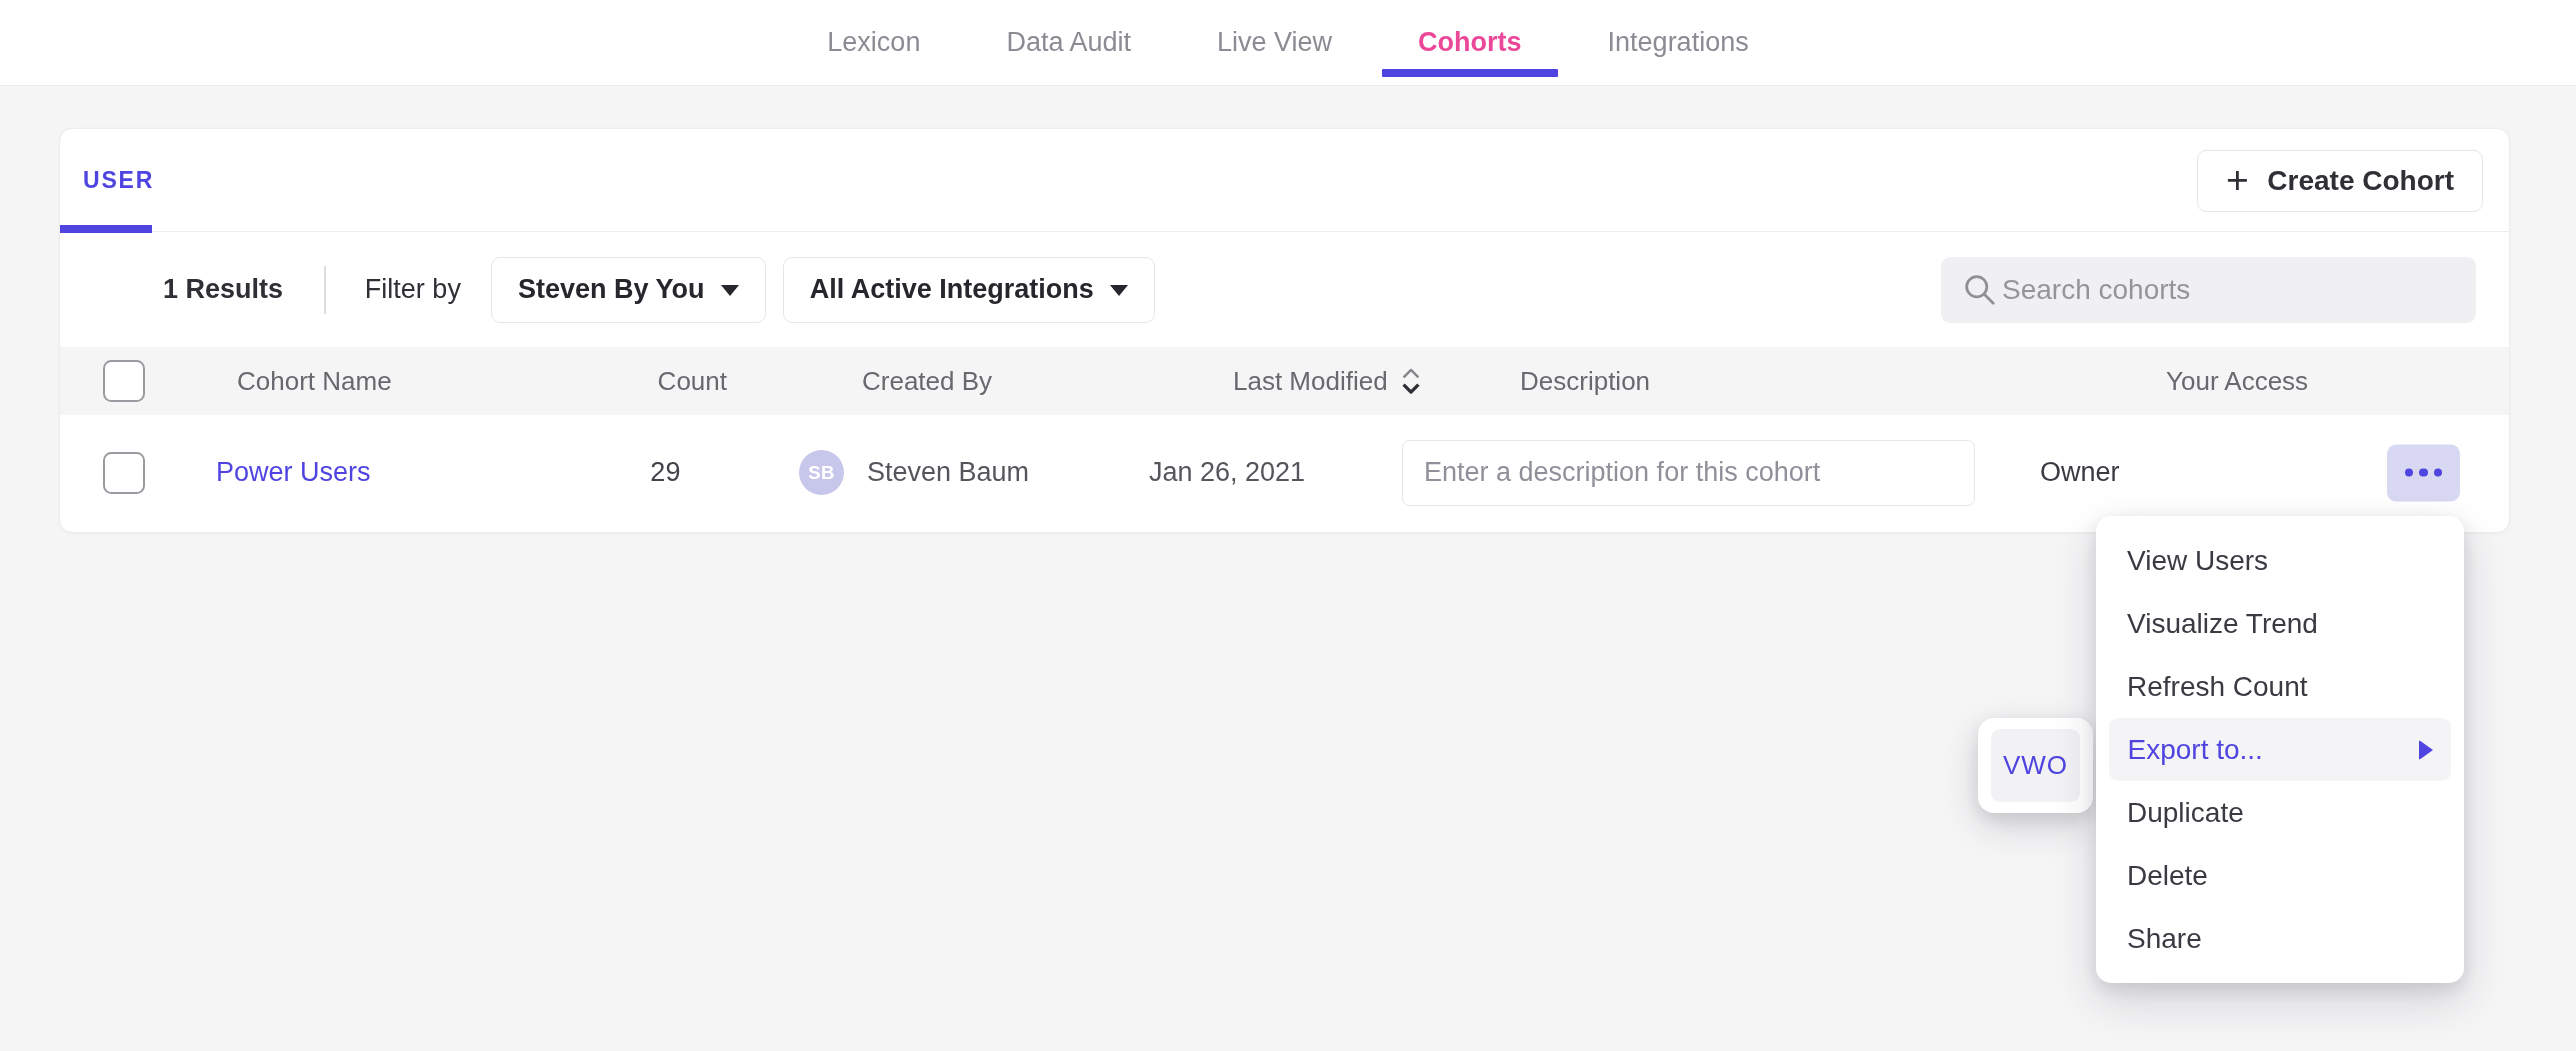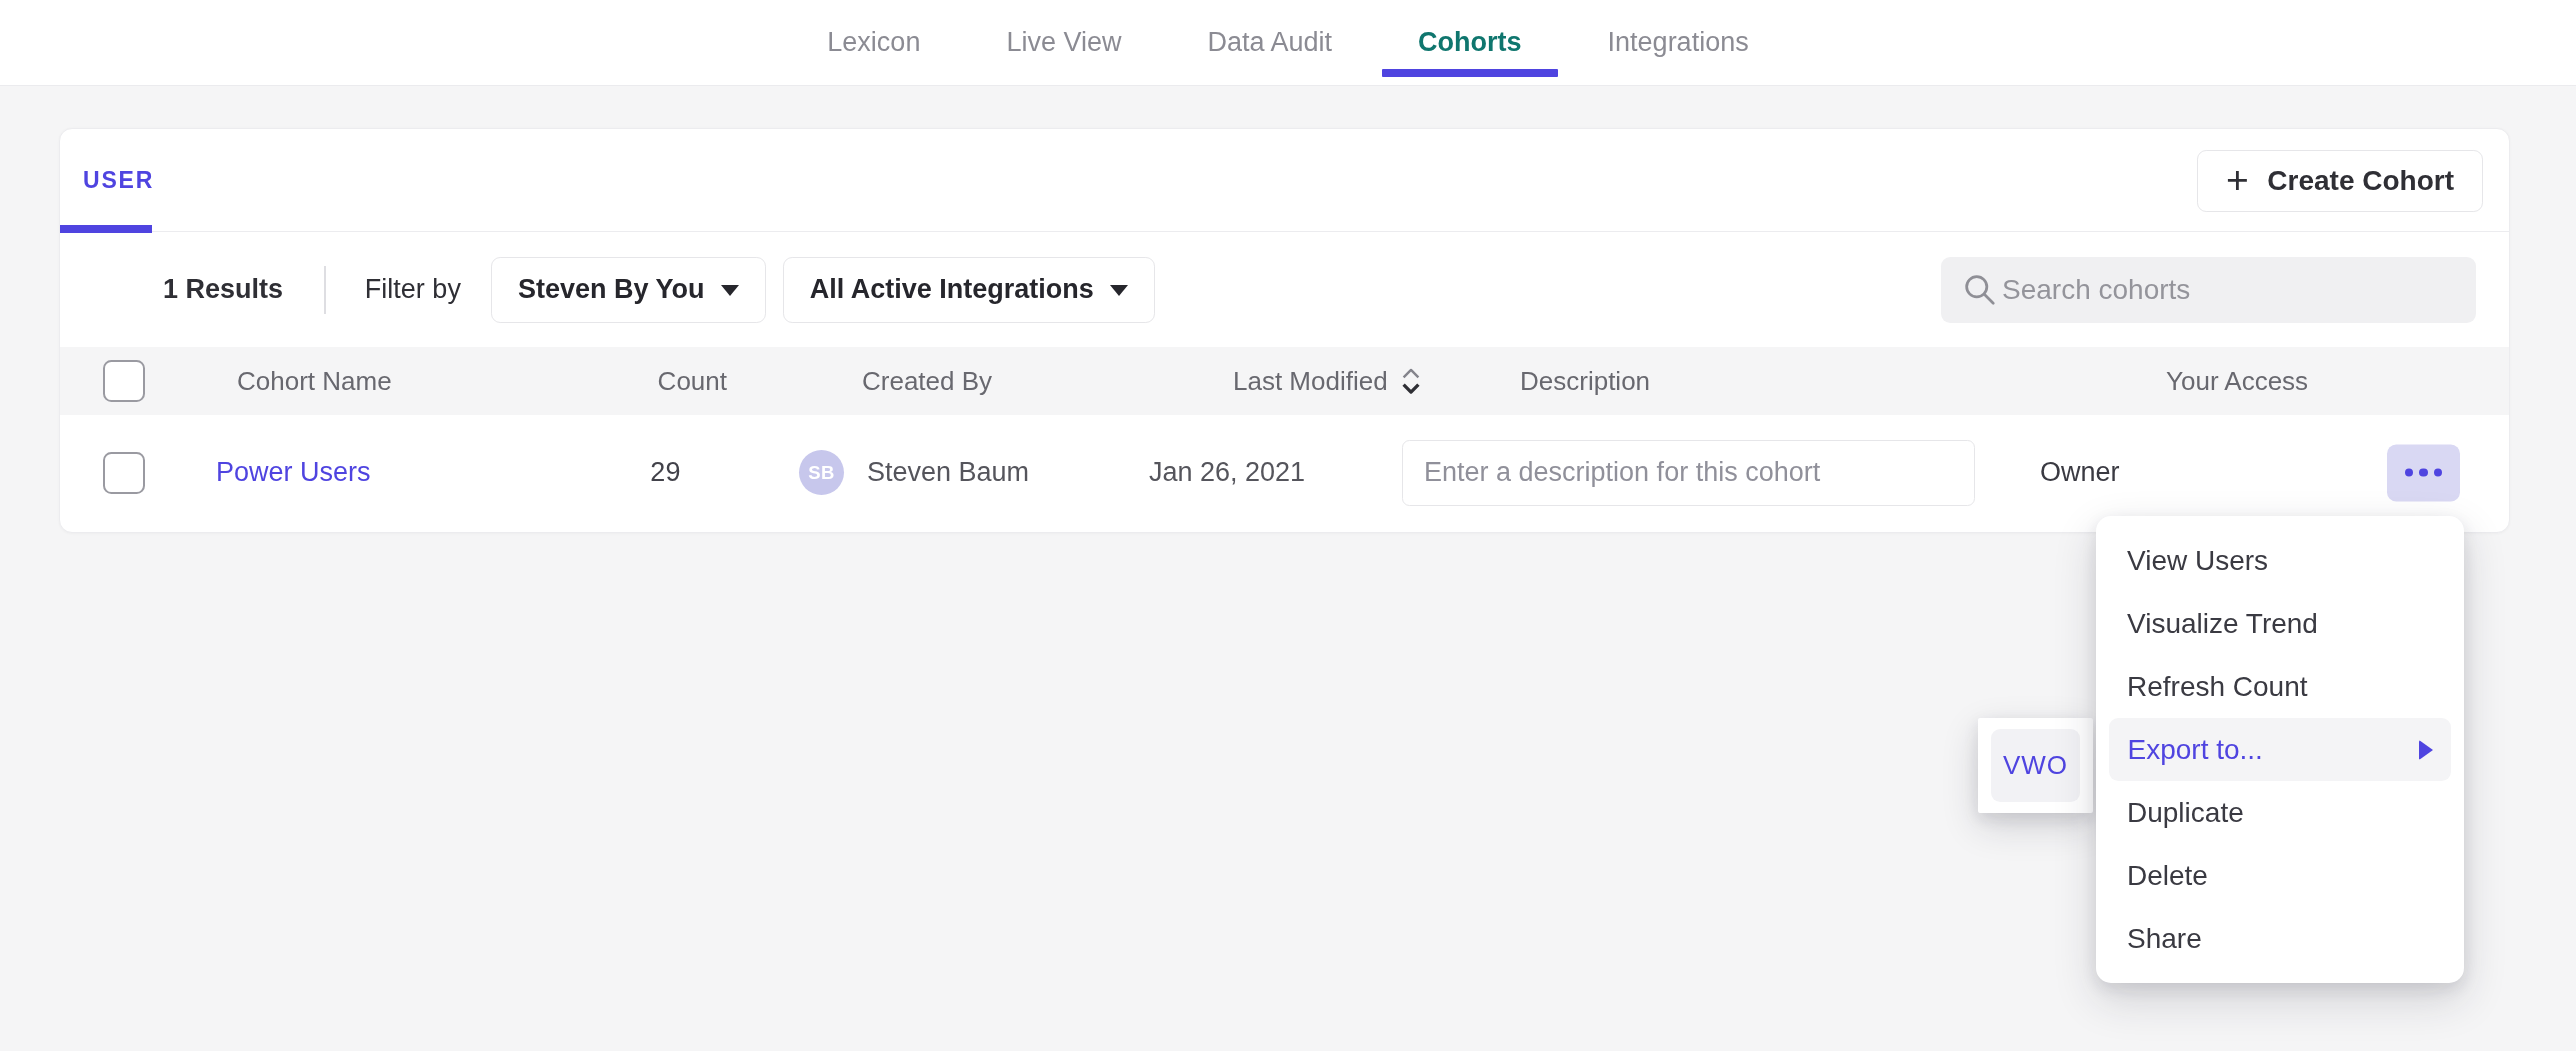--- a/index.html
+++ b/index.html
@@ -18,21 +18,21 @@
     background:#ffffff; border-bottom:0.9px solid #ebebee;
     display:flex; justify-content:center; align-items:center;gap:14px;
   }
   .nav-item {
     position:relative; height:100%;
     display:flex; align-items:center;
     padding:0 36px;
     font-size:27px; font-weight:500; color:#8b8b93;
     cursor:pointer; white-space:nowrap;
   }
-  .nav-item.active { color:#0f766e; font-weight:600; }
+  .nav-item.active { color:#ec4899; font-weight:600; }
   .nav-item.active::after {
     content:""; position:absolute; left:0; right:0; bottom:8.3px;
     height:7.4px; background:#4f44e0; border-radius:0.9px;
   }
 
   
   .card {
     position:absolute; left:59px; top:128px; width:2451px; height:405px;
     background:#ffffff; border:0.9px solid #ececef; border-radius:13px;
     box-shadow:0 0.9px 2.8px rgba(0,0,0,0.03);
@@ -156,39 +156,39 @@
   }
   .submenu-arrow {
     width:0; height:0;
     border-top:10.2px solid transparent; border-bottom:10.2px solid transparent;
     border-left:14px solid #4f44e0; border-radius:1.8px;
   }
 
   
   .export-submenu {
     position:absolute; left:1978px; top:718px; width:115px; height:95px;
-    background:#fff; border-radius:2px;
+    background:#fff; border-radius:16px;
     box-shadow:0 5.5px 15px rgba(30,30,50,0.10), 0 13px 37px rgba(30,30,50,0.16);
     display:flex; align-items:center; justify-content:center;
     z-index:9;
   }
   .export-option {
     width:89px; height:73px; background:#f2f2f5; border-radius:9.2px;
     display:flex; align-items:center; justify-content:center;
     font-size:26px; font-weight:500; letter-spacing:0.9px; color:#4f44e0;
     cursor:pointer;
   }
 </style>
 </head>
 <body>
 
 <header class="topnav">
   <div class="nav-item">Lexicon</div>
+  <div class="nav-item">Data Audit</div>
   <div class="nav-item">Live View</div>
-  <div class="nav-item">Data Audit</div>
   <div class="nav-item active">Cohorts</div>
   <div class="nav-item">Integrations</div>
 </header>
 
 <section class="card">
 
   <div class="card-top">
     <div class="user-tab">USER</div>
     <button class="create-btn">
       <span class="plus-glyph">+</span>

